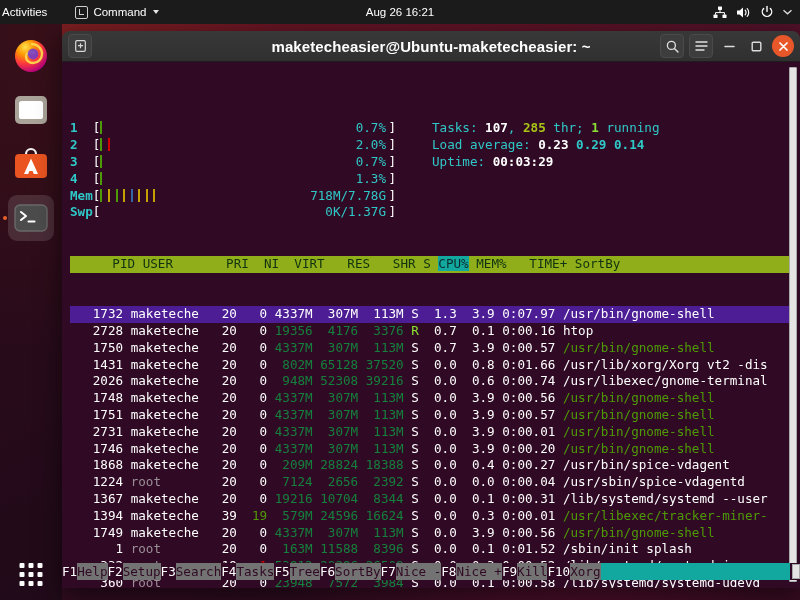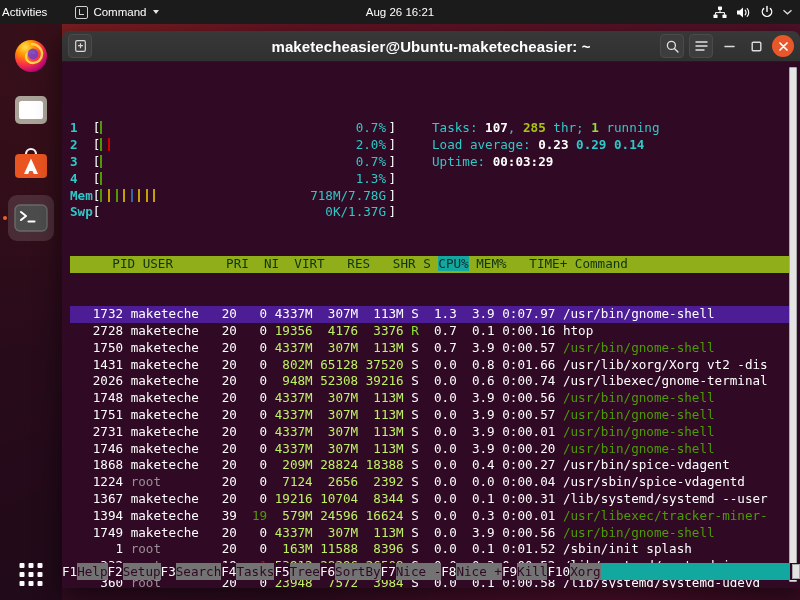--- a/index.html
+++ b/index.html
@@ -109,21 +109,21 @@
   #scroll{
     position:absolute;right:3px;top:5px;width:8px;height:515px;
     background:#e4e4e4;border-radius:1px;border:1px solid #aaa;box-sizing:border-box;
   }
   .c-cyan{color:#2fc8c8;}
   .c-white{color:#ffffff;}
   .c-lgreen{color:#8ae234;}
   .c-ygreen{color:#a8c516;}
   .c-red{color:#cc0000;}
   .c-gray{color:#9a8f96;}
-  .c-teal{color:#bef264;}
+  .c-teal{color:#15803d;}
   .c-dkgreen{color:#4e9a06;}
   .bold{font-weight:bold;}
   
   #meters{display:flex;}
   #metleft{width:348px;}
   .mrow{height:16.8px;}
   
   #hdrrow{
     background:#8fae19;color:#0d2b1a;height:16.8px;line-height:16.8px;
     width:722px;margin-top:1px;
@@ -272,21 +272,21 @@
       </div>
     </div>
   </div>
 
   <div id="term">
     <div id="scroll"></div>
     <div id="meters">
       <div id="metleft"><div class="mrow" style="position: relative; width: 340px;"><span class="c-cyan bold">1  </span><span class="c-white">[</span><span style="display: inline-block; position: relative; height: 13px; vertical-align: -2px; width: 190px;"><i style="position: absolute; top: 0px; left: 0px; width: 2px; height: 13px; background: rgb(78, 154, 6);"></i></span><span class="c-cyan" style="position: absolute; right: 24px; top: 0px;">0.7%</span><span class="c-white" style="position: absolute; right: 14px; top: 0px;">]</span></div><div class="mrow" style="position: relative; width: 340px;"><span class="c-cyan bold">2  </span><span class="c-white">[</span><span style="display: inline-block; position: relative; height: 13px; vertical-align: -2px; width: 190px;"><i style="position: absolute; top: 0px; left: 0px; width: 2px; height: 13px; background: rgb(78, 154, 6);"></i><i style="position: absolute; top: 0px; left: 7.58px; width: 2px; height: 13px; background: rgb(204, 0, 0);"></i></span><span class="c-cyan" style="position: absolute; right: 24px; top: 0px;">2.0%</span><span class="c-white" style="position: absolute; right: 14px; top: 0px;">]</span></div><div class="mrow" style="position: relative; width: 340px;"><span class="c-cyan bold">3  </span><span class="c-white">[</span><span style="display: inline-block; position: relative; height: 13px; vertical-align: -2px; width: 190px;"><i style="position: absolute; top: 0px; left: 0px; width: 2px; height: 13px; background: rgb(78, 154, 6);"></i></span><span class="c-cyan" style="position: absolute; right: 24px; top: 0px;">0.7%</span><span class="c-white" style="position: absolute; right: 14px; top: 0px;">]</span></div><div class="mrow" style="position: relative; width: 340px;"><span class="c-cyan bold">4  </span><span class="c-white">[</span><span style="display: inline-block; position: relative; height: 13px; vertical-align: -2px; width: 190px;"><i style="position: absolute; top: 0px; left: 0px; width: 2px; height: 13px; background: rgb(78, 154, 6);"></i></span><span class="c-cyan" style="position: absolute; right: 24px; top: 0px;">1.3%</span><span class="c-white" style="position: absolute; right: 14px; top: 0px;">]</span></div><div class="mrow" style="position: relative; width: 340px;"><span class="c-cyan bold">Mem</span><span class="c-white">[</span><span style="display: inline-block; position: relative; height: 13px; vertical-align: -2px; width: 190px;"><i style="position: absolute; top: 0px; left: 0px; width: 2px; height: 13px; background: rgb(78, 154, 6);"></i><i style="position: absolute; top: 0px; left: 7.58px; width: 2px; height: 13px; background: rgb(196, 160, 0);"></i><i style="position: absolute; top: 0px; left: 15.16px; width: 2px; height: 13px; background: rgb(78, 154, 6);"></i><i style="position: absolute; top: 0px; left: 22.74px; width: 2px; height: 13px; background: rgb(196, 160, 0);"></i><i style="position: absolute; top: 0px; left: 30.32px; width: 2px; height: 13px; background: rgb(52, 101, 164);"></i><i style="position: absolute; top: 0px; left: 37.9px; width: 2px; height: 13px; background: rgb(196, 160, 0);"></i><i style="position: absolute; top: 0px; left: 45.48px; width: 2px; height: 13px; background: rgb(196, 160, 0);"></i><i style="position: absolute; top: 0px; left: 53.06px; width: 2px; height: 13px; background: rgb(196, 160, 0);"></i></span><span class="c-cyan" style="position: absolute; right: 24px; top: 0px;">718M/7.78G</span><span class="c-white" style="position: absolute; right: 14px; top: 0px;">]</span></div><div class="mrow" style="position: relative; width: 340px;"><span class="c-cyan bold">Swp</span><span class="c-white">[</span><span style="display: inline-block; position: relative; height: 13px; vertical-align: -2px; width: 190px;"></span><span class="c-cyan" style="position: absolute; right: 24px; top: 0px;">0K/1.37G</span><span class="c-white" style="position: absolute; right: 14px; top: 0px;">]</span></div></div>
       <div id="metright" style="padding-left: 14px;"><div class="mrow"><span class="c-cyan">Tasks: </span><span class="c-white bold">107</span><span class="c-cyan">, </span><span class="c-ygreen bold">285</span><span class="c-cyan"> thr; </span><span class="c-lgreen bold">1</span><span class="c-cyan"> running</span></div><div class="mrow"><span class="c-cyan">Load average: </span><span class="c-white bold">0.23</span><span class="c-cyan"> </span><span class="c-cyan bold">0.29</span><span class="c-cyan"> </span><span class="c-cyan bold">0.14</span></div><div class="mrow"><span class="c-cyan">Uptime: </span><span class="c-white bold">00:03:29</span></div></div>
     </div>
-    <div id="hdrrow"><span style="color: rgb(17, 51, 17); padding-left: 12px;">    PID USER       PRI  NI  VIRT   RES   SHR S </span><span style="background: rgb(18, 168, 160); color: rgb(11, 43, 43);">CPU%</span><span style="color: rgb(17, 51, 17);"> MEM%   TIME+ Command</span></div>
+    <div id="hdrrow"><span style="color: rgb(17, 51, 17); padding-left: 12px;">    PID USER       PRI  NI  VIRT   RES   SHR S </span><span style="background: rgb(18, 168, 160); color: rgb(11, 43, 43);">CPU%</span><span style="color: rgb(17, 51, 17);"> MEM%   TIME+ SortBy</span></div>
     <div id="plist"><div class="prow sel"><span class="c-white">   1732 </span><span class="c-white">maketeche  </span><span class="c-white"> 20 </span><span class="c-white">  0 </span><span class="c-teal">4337M </span><span class="c-teal"> 307M </span><span class="c-teal"> 113M </span><span class="c-white">S </span><span class="c-white"> 1.3 </span><span class="c-white"> 3.9 </span><span class="c-white">0:07.97 </span><span class="c-white">/usr/bin/gnome-shell</span></div><div class="prow"><span class="c-white">   2728 </span><span class="c-white">maketeche  </span><span class="c-white"> 20 </span><span class="c-white">  0 </span><span class="c-teal">19356 </span><span class="c-teal"> 4176 </span><span class="c-teal"> 3376 </span><span class="c-lgreen">R </span><span class="c-white"> 0.7 </span><span class="c-white"> 0.1 </span><span class="c-white">0:00.16 </span><span class="c-white">htop</span></div><div class="prow"><span class="c-white">   1750 </span><span class="c-white">maketeche  </span><span class="c-white"> 20 </span><span class="c-white">  0 </span><span class="c-teal">4337M </span><span class="c-teal"> 307M </span><span class="c-teal"> 113M </span><span class="c-white">S </span><span class="c-white"> 0.7 </span><span class="c-white"> 3.9 </span><span class="c-white">0:00.57 </span><span class="c-dkgreen">/usr/bin/gnome-shell</span></div><div class="prow"><span class="c-white">   1431 </span><span class="c-white">maketeche  </span><span class="c-white"> 20 </span><span class="c-white">  0 </span><span class="c-teal"> 802M </span><span class="c-teal">65128 </span><span class="c-teal">37520 </span><span class="c-white">S </span><span class="c-white"> 0.0 </span><span class="c-white"> 0.8 </span><span class="c-white">0:01.66 </span><span class="c-white">/usr/lib/xorg/Xorg vt2 -dis</span></div><div class="prow"><span class="c-white">   2026 </span><span class="c-white">maketeche  </span><span class="c-white"> 20 </span><span class="c-white">  0 </span><span class="c-teal"> 948M </span><span class="c-teal">52308 </span><span class="c-teal">39216 </span><span class="c-white">S </span><span class="c-white"> 0.0 </span><span class="c-white"> 0.6 </span><span class="c-white">0:00.74 </span><span class="c-white">/usr/libexec/gnome-terminal</span></div><div class="prow"><span class="c-white">   1748 </span><span class="c-white">maketeche  </span><span class="c-white"> 20 </span><span class="c-white">  0 </span><span class="c-teal">4337M </span><span class="c-teal"> 307M </span><span class="c-teal"> 113M </span><span class="c-white">S </span><span class="c-white"> 0.0 </span><span class="c-white"> 3.9 </span><span class="c-white">0:00.56 </span><span class="c-dkgreen">/usr/bin/gnome-shell</span></div><div class="prow"><span class="c-white">   1751 </span><span class="c-white">maketeche  </span><span class="c-white"> 20 </span><span class="c-white">  0 </span><span class="c-teal">4337M </span><span class="c-teal"> 307M </span><span class="c-teal"> 113M </span><span class="c-white">S </span><span class="c-white"> 0.0 </span><span class="c-white"> 3.9 </span><span class="c-white">0:00.57 </span><span class="c-dkgreen">/usr/bin/gnome-shell</span></div><div class="prow"><span class="c-white">   2731 </span><span class="c-white">maketeche  </span><span class="c-white"> 20 </span><span class="c-white">  0 </span><span class="c-teal">4337M </span><span class="c-teal"> 307M </span><span class="c-teal"> 113M </span><span class="c-white">S </span><span class="c-white"> 0.0 </span><span class="c-white"> 3.9 </span><span class="c-white">0:00.01 </span><span class="c-dkgreen">/usr/bin/gnome-shell</span></div><div class="prow"><span class="c-white">   1746 </span><span class="c-white">maketeche  </span><span class="c-white"> 20 </span><span class="c-white">  0 </span><span class="c-teal">4337M </span><span class="c-teal"> 307M </span><span class="c-teal"> 113M </span><span class="c-white">S </span><span class="c-white"> 0.0 </span><span class="c-white"> 3.9 </span><span class="c-white">0:00.20 </span><span class="c-dkgreen">/usr/bin/gnome-shell</span></div><div class="prow"><span class="c-white">   1868 </span><span class="c-white">maketeche  </span><span class="c-white"> 20 </span><span class="c-white">  0 </span><span class="c-teal"> 209M </span><span class="c-teal">28824 </span><span class="c-teal">18388 </span><span class="c-white">S </span><span class="c-white"> 0.0 </span><span class="c-white"> 0.4 </span><span class="c-white">0:00.27 </span><span class="c-white">/usr/bin/spice-vdagent</span></div><div class="prow"><span class="c-white">   1224 </span><span class="c-gray">root       </span><span class="c-white"> 20 </span><span class="c-white">  0 </span><span class="c-teal"> 7124 </span><span class="c-teal"> 2656 </span><span class="c-teal"> 2392 </span><span class="c-white">S </span><span class="c-white"> 0.0 </span><span class="c-white"> 0.0 </span><span class="c-white">0:00.04 </span><span class="c-white">/usr/sbin/spice-vdagentd</span></div><div class="prow"><span class="c-white">   1367 </span><span class="c-white">maketeche  </span><span class="c-white"> 20 </span><span class="c-white">  0 </span><span class="c-teal">19216 </span><span class="c-teal">10704 </span><span class="c-teal"> 8344 </span><span class="c-white">S </span><span class="c-white"> 0.0 </span><span class="c-white"> 0.1 </span><span class="c-white">0:00.31 </span><span class="c-white">/lib/systemd/systemd --user</span></div><div class="prow"><span class="c-white">   1394 </span><span class="c-white">maketeche  </span><span class="c-white"> 39 </span><span class="c-dkgreen"> 19 </span><span class="c-teal"> 579M </span><span class="c-teal">24596 </span><span class="c-teal">16624 </span><span class="c-white">S </span><span class="c-white"> 0.0 </span><span class="c-white"> 0.3 </span><span class="c-white">0:00.01 </span><span class="c-dkgreen">/usr/libexec/tracker-miner-</span></div><div class="prow"><span class="c-white">   1749 </span><span class="c-white">maketeche  </span><span class="c-white"> 20 </span><span class="c-white">  0 </span><span class="c-teal">4337M </span><span class="c-teal"> 307M </span><span class="c-teal"> 113M </span><span class="c-white">S </span><span class="c-white"> 0.0 </span><span class="c-white"> 3.9 </span><span class="c-white">0:00.56 </span><span class="c-dkgreen">/usr/bin/gnome-shell</span></div><div class="prow"><span class="c-white">      1 </span><span class="c-gray">root       </span><span class="c-white"> 20 </span><span class="c-white">  0 </span><span class="c-teal"> 163M </span><span class="c-teal">11588 </span><span class="c-teal"> 8396 </span><span class="c-white">S </span><span class="c-white"> 0.0 </span><span class="c-white"> 0.1 </span><span class="c-white">0:01.52 </span><span class="c-white">/sbin/init splash</span></div><div class="prow"><span class="c-white">    332 </span><span class="c-gray">root       </span><span class="c-white"> 19 </span><span class="c-red"> -1 </span><span class="c-teal">53912 </span><span class="c-teal">28296 </span><span class="c-teal">26508 </span><span class="c-white">S </span><span class="c-white"> 0.0 </span><span class="c-white"> 0.3 </span><span class="c-white">0:00.52 </span><span class="c-white">/lib/systemd/systemd-journa</span></div><div class="prow"><span class="c-white">    360 </span><span class="c-gray">root       </span><span class="c-white"> 20 </span><span class="c-white">  0 </span><span class="c-teal">23948 </span><span class="c-teal"> 7572 </span><span class="c-teal"> 3984 </span><span class="c-white">S </span><span class="c-white"> 0.0 </span><span class="c-white"> 0.1 </span><span class="c-white">0:00.58 </span><span class="c-white">/lib/systemd/systemd-udevd</span></div></div>
   </div>
 </div>
 
 <div id="fnbar">
     <span class="fk">F1</span>
     <span class="fl">Help  </span>
     <span class="fk">F2</span>
     <span class="fl">Setup </span>
     <span class="fk">F3</span>

